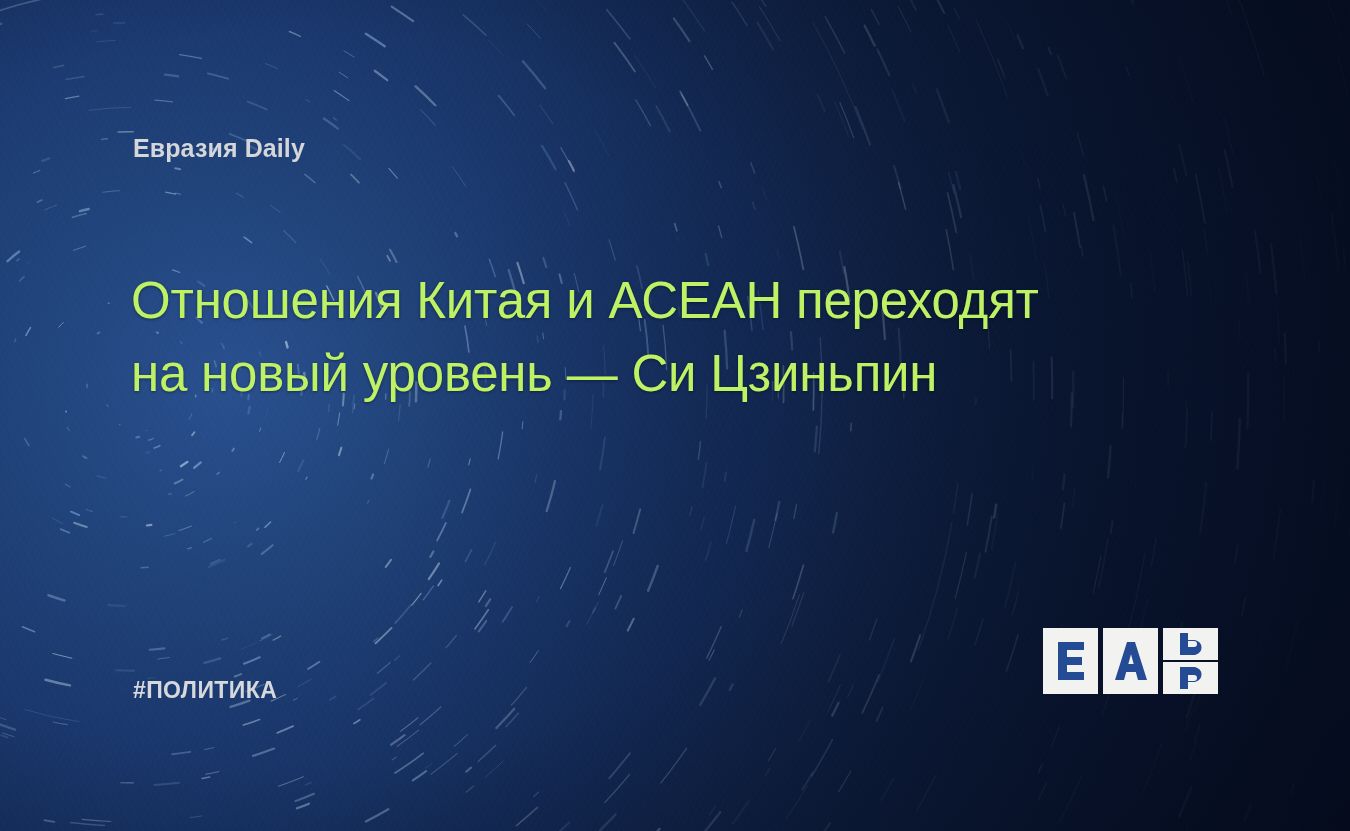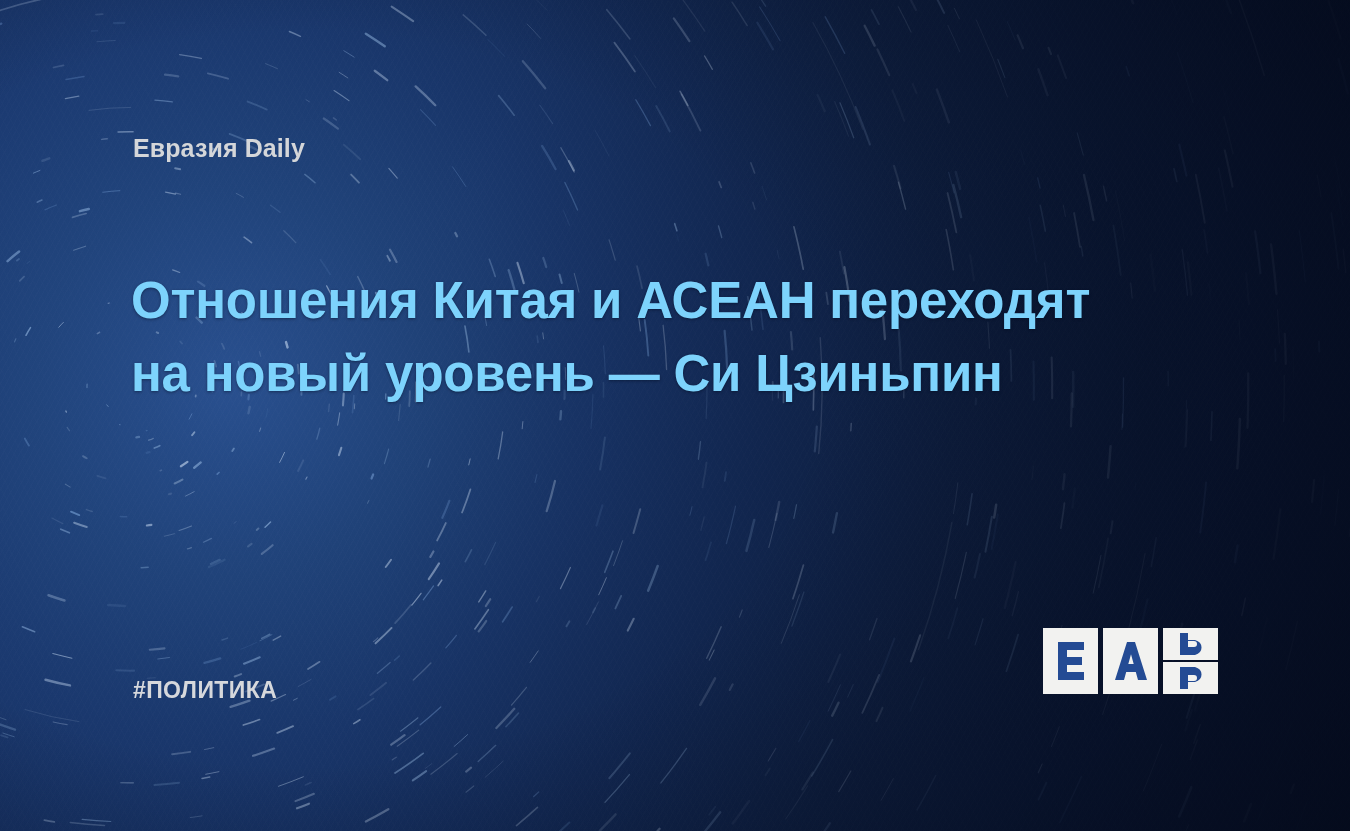--- a/index.html
+++ b/index.html
@@ -85,23 +85,23 @@
     white-space: nowrap;
   }
 
   .headline {
     position: absolute;
     left: 131px;
     top: 264px;
     width: 1070px;
     margin: 0;
     font-size: 51px;
-    font-weight: 700;
+    font-weight: 400;
     line-height: 73px;
-    color: #7dd3fc;
+    color: #bef264;
     letter-spacing: -0.2px;
     white-space: pre-line;
     text-shadow: 0 1px 3px rgba(3,10,28,0.45);
   }
 
   .tag {
     position: absolute;
     left: 133px;
     top: 679px;
     font-size: 23px;

